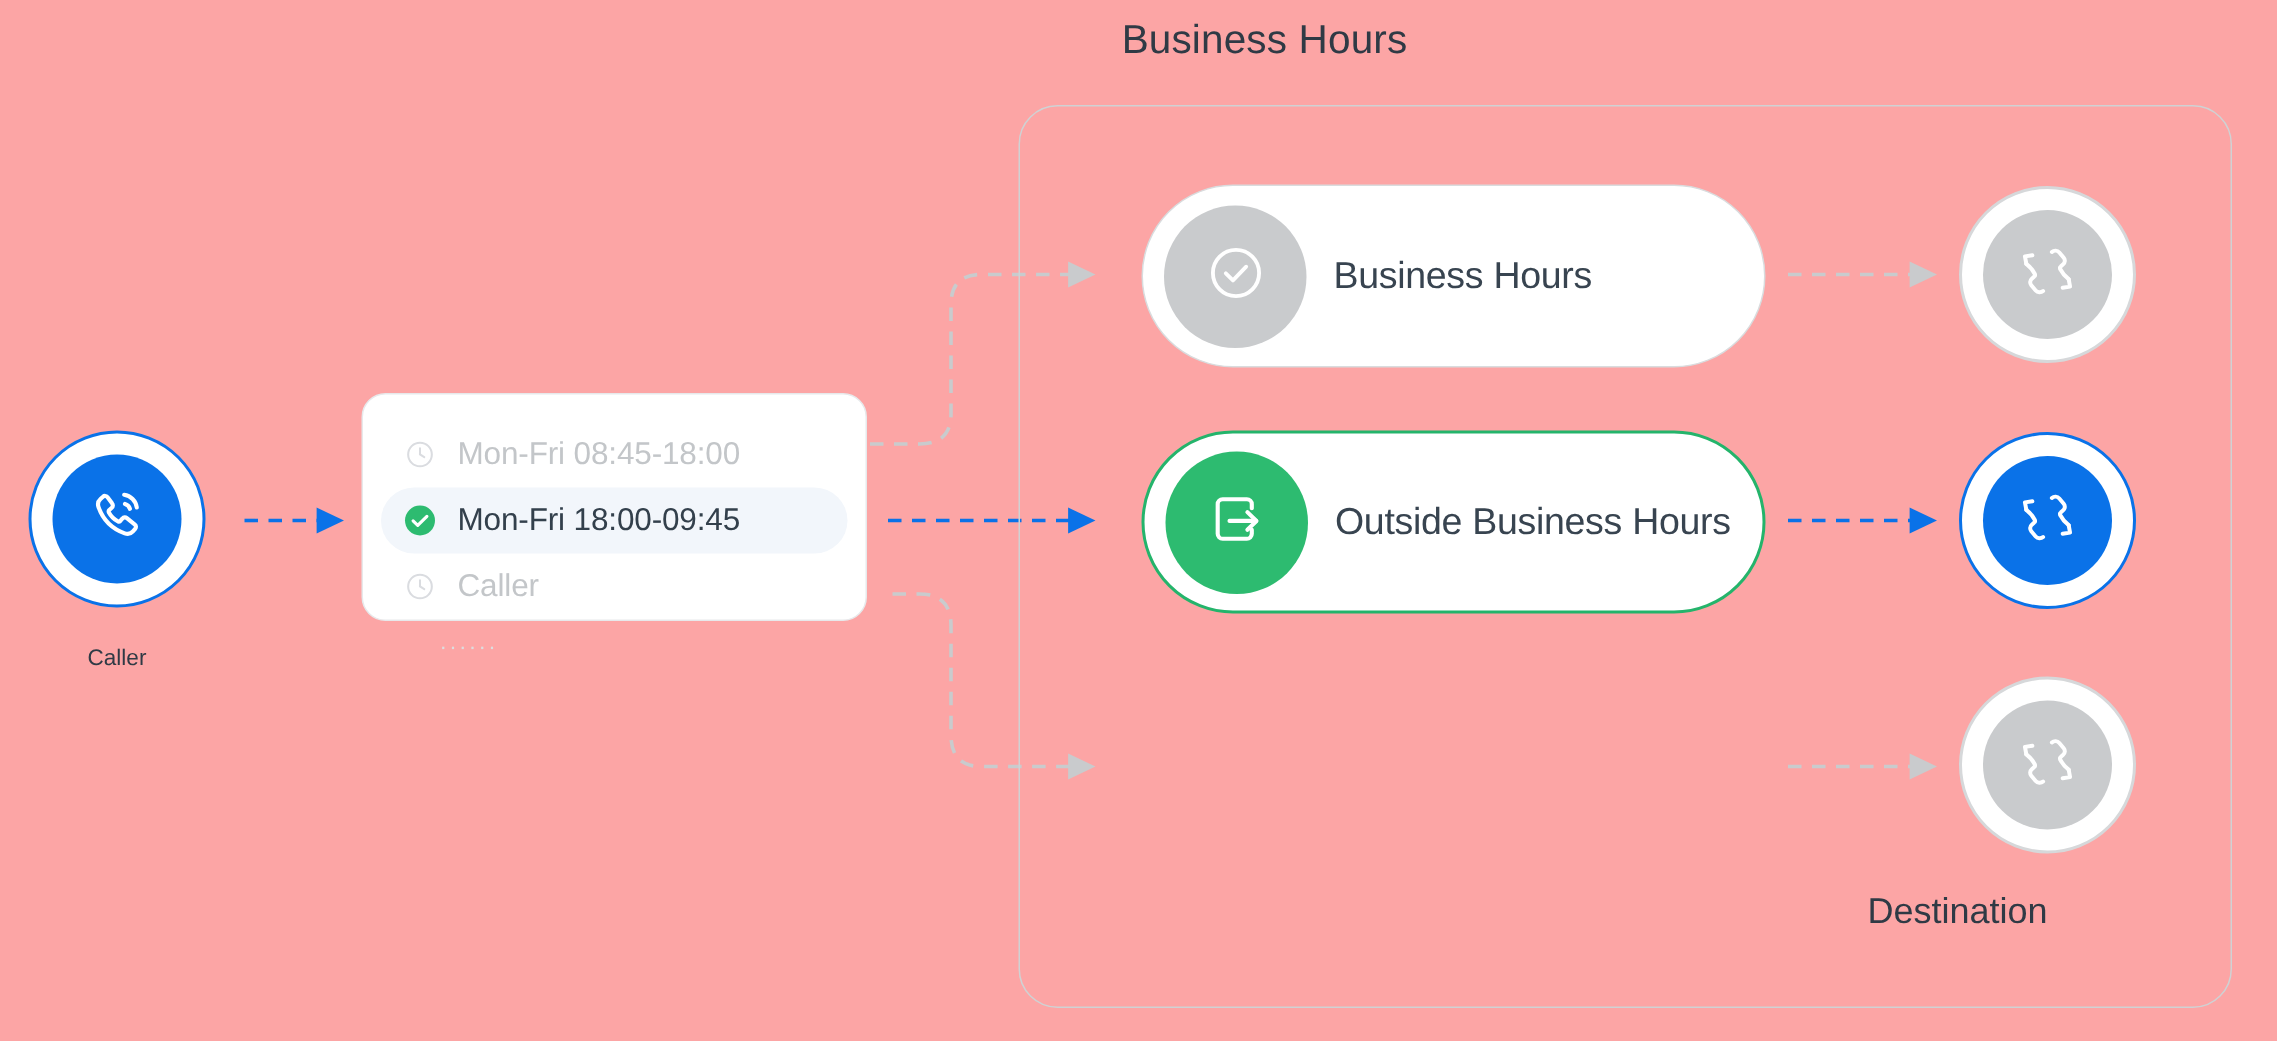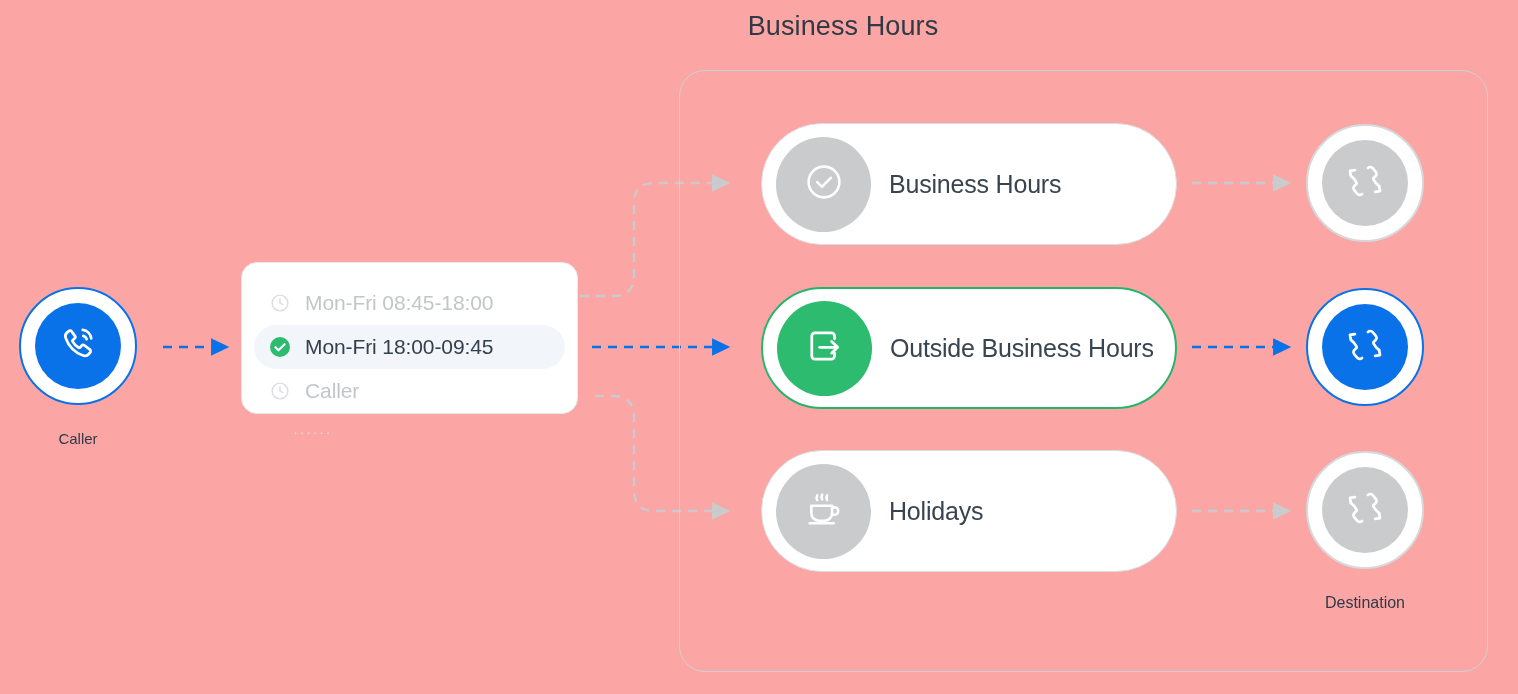--- a/index.html
+++ b/index.html
@@ -171,22 +171,22 @@
   #pill-hol { top: 450px; }
 
   
   .dest { position: absolute; left: 1306px; }
   #dest-1 { top: 124px; }
   #dest-2 { top: 288px; }
   #dest-3 { top: 451px; }
   #dest-label {
     left: 1245px; top: 594px;
     width: 240px;
-    text-align: center;
-    font-size: 16px;
+    text-align: left;
+    font-size: 24px;
     color: #2f3a45;
   }
 </style>
 </head>
 <body>
 
 <div id="stage">
 
   <svg id="wires" viewBox="0 0 1518 694">
     <defs>
@@ -299,35 +299,20 @@
         <svg width="44" height="44" viewBox="0 0 24 24" fill="none" stroke="#ffffff" stroke-width="1.5" stroke-linecap="round" stroke-linejoin="round">
           <path d="M17.2 8.1V6.6a1.8 1.8 0 0 0-1.8-1.8H6.6a1.8 1.8 0 0 0-1.8 1.8v10.8a1.8 1.8 0 0 0 1.8 1.8h8.8a1.8 1.8 0 0 0 1.8-1.8v-1.5"></path>
           <path d="M9.1 12.7h9.6"></path>
           <path d="M15.6 9.5l3.3 3.2-3.3 3.2"></path>
         </svg>
       </span>
     </span>
     <span class="pill-label">Outside Business Hours</span>
   </div>
 
-  <div id="pill-hol" class="pill">
-    <span class="pill-ico">
-      <span>
-        <svg width="44" height="44" viewBox="0 0 24 24" fill="none" stroke="#ffffff" stroke-width="1.4" stroke-linecap="round" stroke-linejoin="round">
-          <path d="M5.1 10.2h11.3v4.1a4.1 4.1 0 0 1-4.1 4.1H9.2a4.1 4.1 0 0 1-4.1-4.1z"></path>
-          <path d="M16.4 11.1h1.4a2 2 0 0 1 0 4h-1.4"></path>
-          <path d="M4.2 19.8h13.1"></path>
-          <path d="M8.3 4.6c-.5.9-.5 1.6 0 2.5"></path>
-          <path d="M11 4.2c-.5.9-.5 1.6 0 2.5"></path>
-          <path d="M13.7 4.6c-.5.9-.5 1.6 0 2.5"></path>
-        </svg>
-      </span>
-    </span>
-    <span class="pill-label">Holidays</span>
-  </div>
 
   <div id="dest-1" class="dest">
     <div class="ring-outer grey">
       <div class="disc grey">
         <span>
           <svg width="44" height="44" viewBox="0 0 24 24" fill="none" stroke="#ffffff" stroke-width="1.45" stroke-linecap="round" stroke-linejoin="round">
             <path d="M13.6 4.9c.8-.7 2-.6 2.7.2l1.6 1.9c.6.7.5 1.8-.2 2.4l-.9.8c-.3.2-.3.6-.2.9a11 11 0 0 0 3.1 3.7"></path>
             <path d="M19.7 14.8l.5 2.7-2.7.4"></path>
             <path d="M10.4 19.1c-.8.7-2 .6-2.7-.2l-1.6-1.9c-.6-.7-.5-1.8.2-2.4l.9-.8c.3-.2.3-.6.2-.9a11 11 0 0 0-3.1-3.7"></path>
             <path d="M4.3 9.2L3.8 6.5l2.7-.4"></path>

